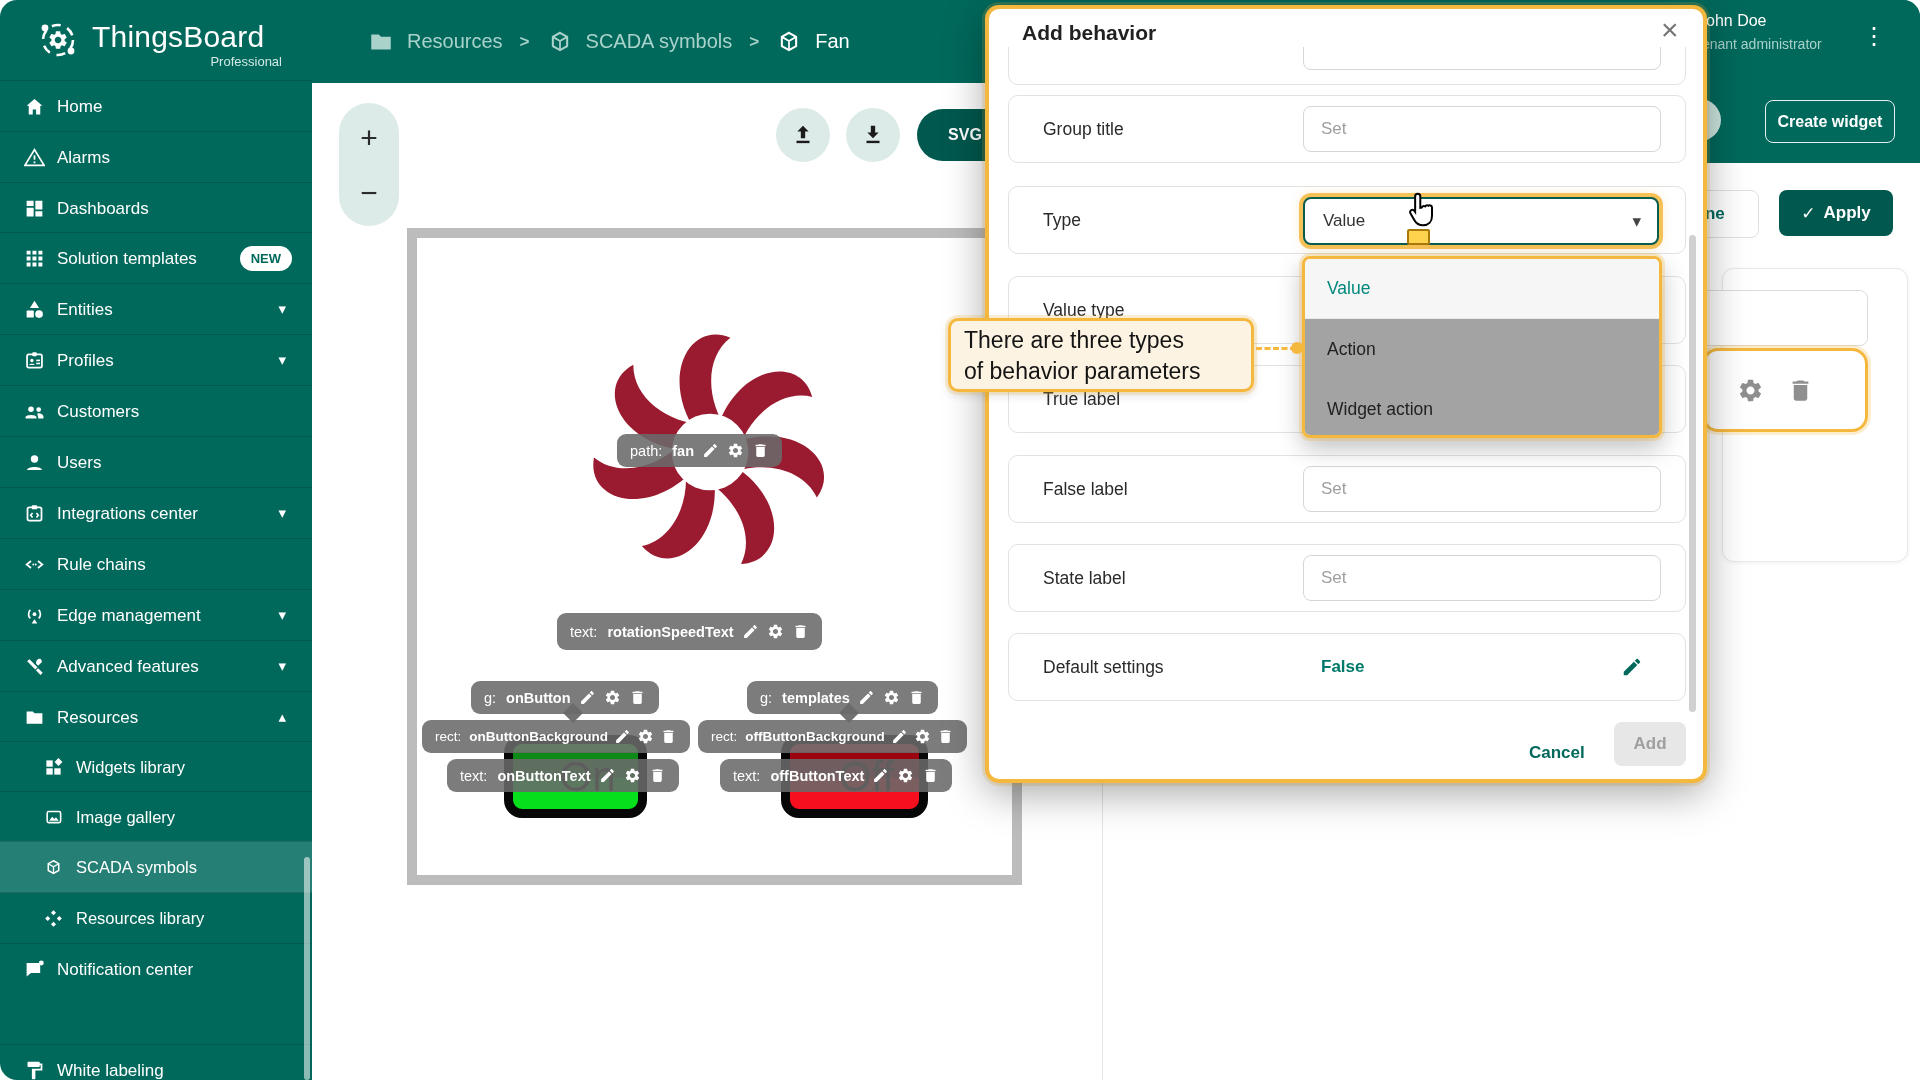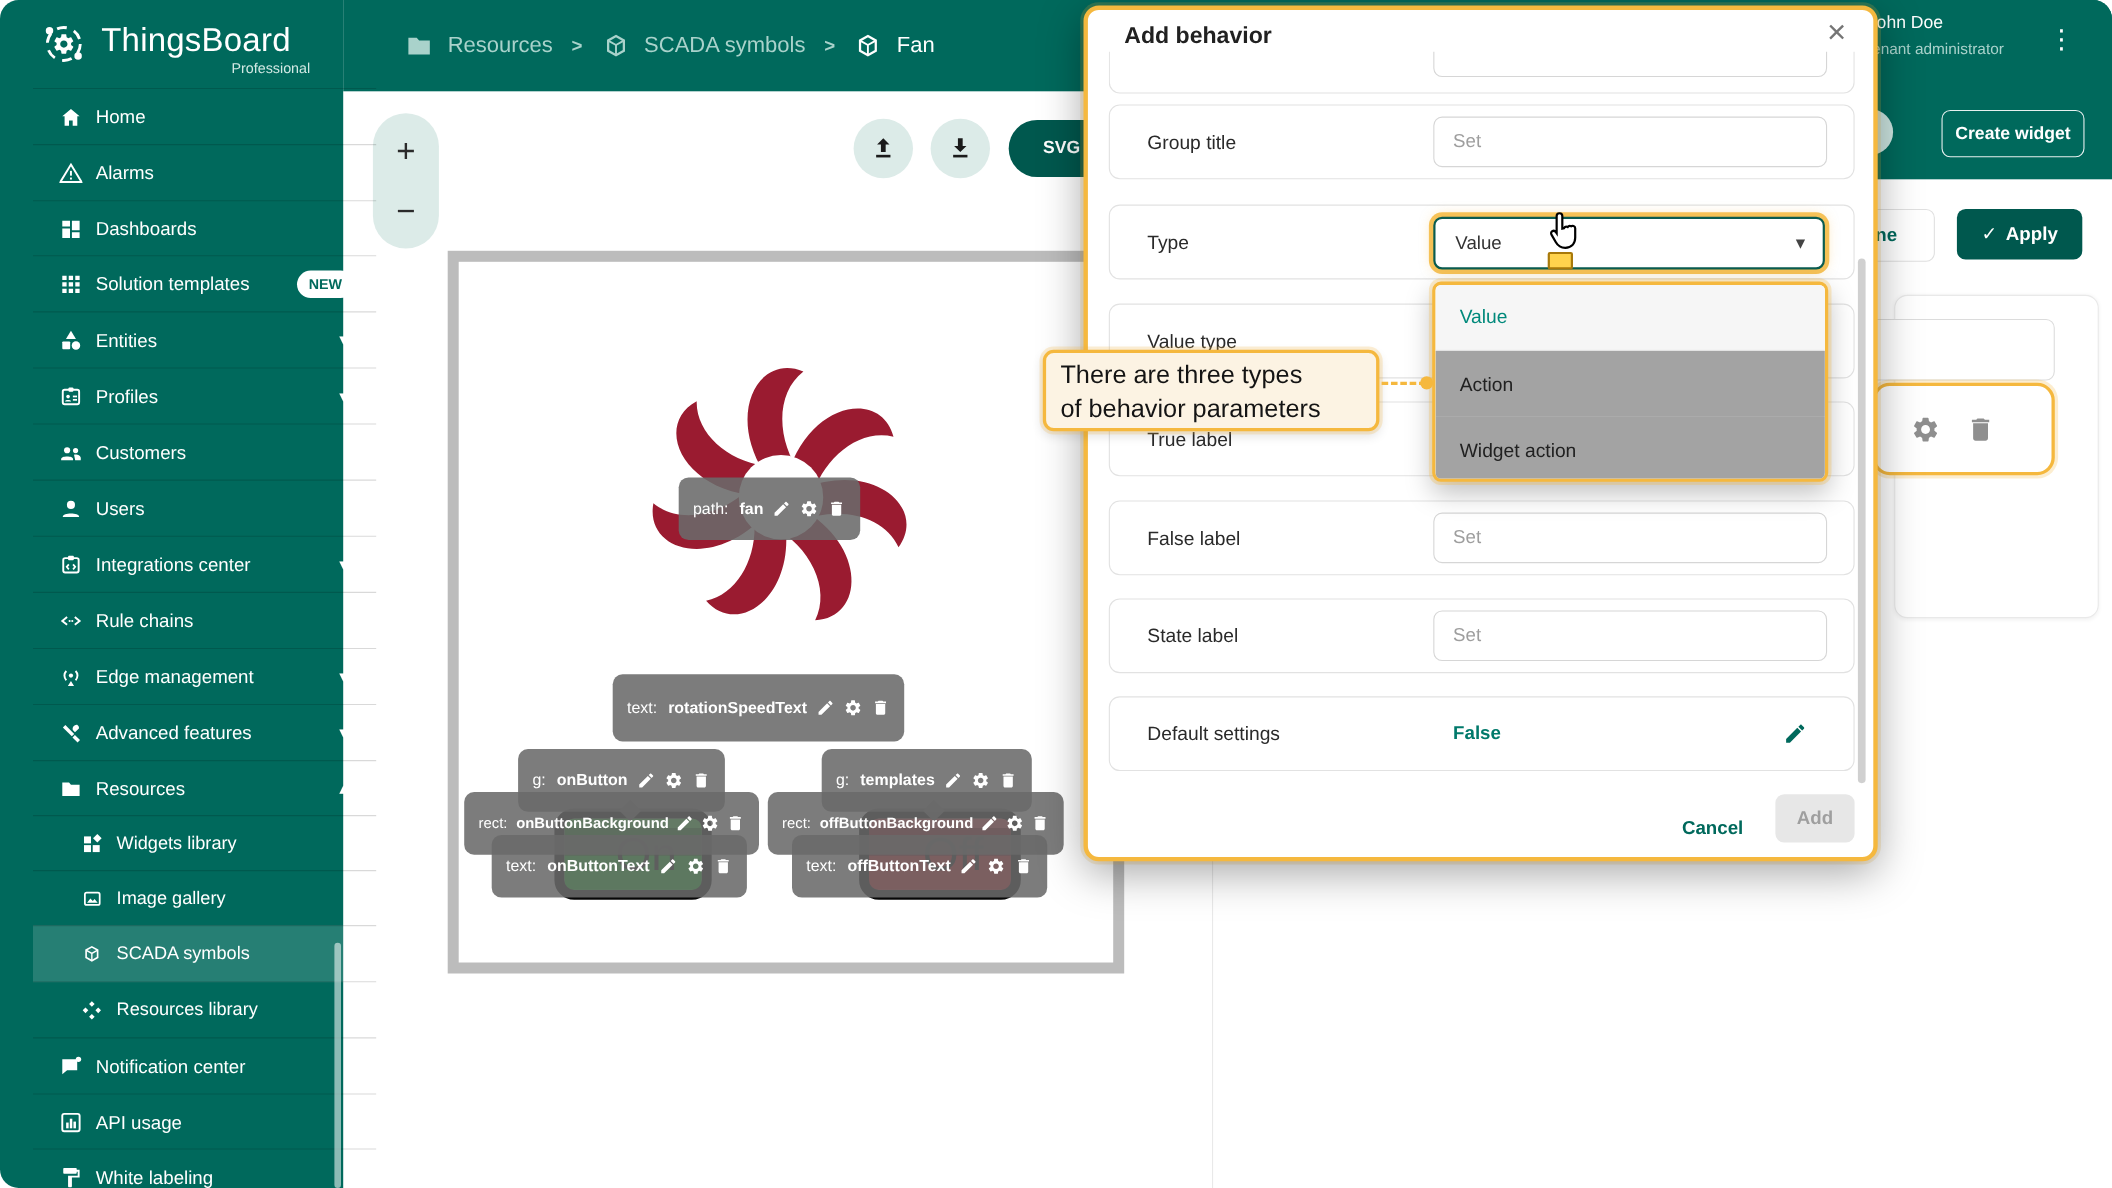--- a/index.html
+++ b/index.html
@@ -3,21 +3,21 @@
 <meta charset="utf-8">
 <style>
   html,body{margin:0;padding:0;background:#fff;font-family:"Liberation Sans","DejaVu Sans",sans-serif;}
   #app{position:relative;width:1920px;height:1080px;overflow:hidden;background:#fff;border-radius:17px;}
   
   #sidebar{position:absolute;left:0;top:0;width:312px;height:1080px;background:#00695c;z-index:5;}
   .logo{position:absolute;left:0;top:0;width:312px;height:80px;}
   .logo svg{position:absolute;left:34px;top:16px;width:48px;height:48px;}
   .logo .bname{position:absolute;left:92px;top:20px;font-size:30px;color:#fff;font-weight:500;letter-spacing:.2px;}
   .logo .bsub{position:absolute;right:30px;top:54px;font-size:13px;color:#d2e9e4;}
-  .sbi{position:absolute;left:0;width:312px;height:51px;border-top:1px solid rgba(0,0,0,.15);color:#fff;cursor:pointer;margin-left:30px;}
+  .sbi{position:absolute;left:0;width:312px;height:51px;border-top:1px solid rgba(0,0,0,.15);color:#fff;cursor:pointer;}
   .sbi .sbic{position:absolute;left:24px;top:15px;width:21px;height:21px;}
   .sbi.sub .sbic{left:44px;top:16px;width:19px;height:19px;}
   .sbi svg{width:100%;height:100%;fill:#fff;}
   .sbi .sbl{position:absolute;left:57px;top:0;height:51px;display:flex;align-items:center;font-size:17px;font-weight:500;}
   .sbi.sub .sbl{left:76px;font-size:16.5px;}
   .sbi.active{background:rgba(255,255,255,.15);}
   .chev{position:absolute;right:26px;top:16px;font-size:15px;color:#fff;}
   .badge-new{position:absolute;right:20px;top:13px;background:#fff;color:#00695c;font-size:13px;font-weight:700;height:25px;line-height:25px;padding:0 11px;border-radius:13px;}
   #sb-scroll{position:absolute;left:304px;top:857px;width:6px;height:223px;background:rgba(255,255,255,.55);border-radius:3px;z-index:6;}
   
@@ -40,21 +40,21 @@
   #zoompill .zi{position:absolute;left:0;width:60px;text-align:center;font-size:30px;color:#2b2b2b;cursor:pointer;}
   .cbtn{position:absolute;width:54px;height:54px;border-radius:50%;background:#dcebe8;z-index:3;cursor:pointer;display:flex;align-items:center;justify-content:center;}
   .cbtn svg{width:26px;height:26px;fill:#1b1b1b;}
   #svgpill{position:absolute;left:917px;top:109px;width:96px;height:52px;border-radius:26px;background:#00584e;color:#fff;font-weight:700;font-size:16px;display:flex;align-items:center;justify-content:center;z-index:3;cursor:pointer;}
   #frame{position:absolute;left:407px;top:228px;width:615px;height:657px;border:10px solid #bcbcbc;background:#fff;z-index:1;box-sizing:border-box;}
   #fan{position:absolute;left:592px;top:334px;width:236px;height:236px;z-index:2;}
   #rpm{position:absolute;left:520px;top:575px;width:385px;text-align:center;font-size:92px;letter-spacing:-2px;color:#111;z-index:2;white-space:nowrap;}
   .scada-btn{position:absolute;width:143px;height:83px;border:9px solid #070707;border-radius:18px;z-index:3;box-sizing:border-box;display:flex;align-items:center;justify-content:center;font-size:42px;color:#0b0b0b;padding-left:24px;}
   #btn-on{left:504px;top:735px;background:linear-gradient(180deg,#3ae946 0 13%,#0e8a16 13% 53%,#05df1c 53% 100%);}
   #btn-off{left:781px;top:735px;width:147px;background:linear-gradient(180deg,#fb4250 0 13%,#9c0510 13% 53%,#f6101f 53% 100%);}
-  .chip{position:absolute;display:inline-flex;align-items:center;gap:8px;background:rgba(106,106,106,.88);color:#fff;border-radius:9px;padding:12px 13px;height:33px;font-size:14.5px;font-weight:700;white-space:nowrap;z-index:6;}
+  .chip{position:absolute;display:inline-flex;align-items:center;gap:8px;background:rgba(106,106,106,.88);color:#fff;border-radius:9px;padding:0 13px;height:33px;font-size:14.5px;font-weight:700;white-space:nowrap;z-index:6;}
   .chip .pfx{font-weight:500;margin-right:2px;}
   .chip svg{width:17px;height:17px;fill:#fff;cursor:pointer;}
   .chip .tail{position:absolute;bottom:-6px;width:14px;height:14px;background:rgba(106,106,106,.95);transform:rotate(45deg);z-index:-1;}
   
   #rightpanel{position:absolute;left:1103px;top:163px;width:817px;height:917px;background:#fff;z-index:3;}
   #btn-decline{position:absolute;left:527px;top:27px;width:127px;height:46px;background:#fff;border:1px solid #e0e0e0;border-radius:8px;color:#00695c;font-weight:700;font-size:17px;display:flex;align-items:center;justify-content:center;cursor:pointer;}
   #btn-apply{position:absolute;left:676px;top:27px;width:114px;height:46px;background:#00584e;border-radius:8px;color:#fff;font-weight:700;font-size:17px;display:flex;align-items:center;justify-content:center;gap:8px;cursor:pointer;}
   #beh-card{position:absolute;left:619px;top:105px;width:184px;height:292px;background:#fff;border:1px solid #e9e9e9;border-radius:12px;box-shadow:0 1px 4px rgba(0,0,0,.06);}
   #beh-input{position:absolute;left:587px;top:127px;width:178px;height:56px;background:#fff;border:1px solid #dcdcdc;border-radius:8px;box-sizing:border-box;}
   #beh-row{position:absolute;left:599px;top:185px;width:166px;height:84px;background:#fff;border:3px solid #f5b83e;border-radius:16px;box-sizing:border-box;box-shadow:0 0 0 3px rgba(245,184,62,.25);z-index:4;}
@@ -243,29 +243,20 @@
           </svg></span>
       <span class="sbl">Resources library</span>
     </div>
     <div class="sbi" style="top:943px">
       <span class="sbic"><svg viewBox="0 0 24 24">
             <path d="M3 4.5h15.5V16H8l-5 4z"></path>
             <circle cx="19.8" cy="4.6" r="2.8"></circle>
           </svg></span>
       <span class="sbl">Notification center</span>
     </div>
-    <div class="sbi" style="top:994px">
-      <span class="sbic"><svg viewBox="0 0 24 24">
-            <rect x="3" y="3" width="18" height="18" rx="2" fill="none" stroke="#fff" stroke-width="2"></rect>
-            <rect x="7" y="12" width="2.6" height="6"></rect>
-            <rect x="10.8" y="8" width="2.6" height="10"></rect>
-            <rect x="14.6" y="11" width="2.6" height="7"></rect>
-          </svg></span>
-      <span class="sbl">API usage</span>
-    </div>
     <div class="sbi" style="top:1044px">
       <span class="sbic"><svg viewBox="0 0 24 24">
             <path d="M18 4V3c0-.55-.45-1-1-1H5c-.55 0-1 .45-1 1v4c0 .55.45 1 1 1h12c.55 0 1-.45 1-1V6h1v4H9v11c0 .55.45 1 1 1h2c.55 0 1-.45 1-1v-9h8V4h-3z"></path>
           </svg></span>
       <span class="sbl">White labeling</span>
     </div>
   </aside>
   <div id="sb-scroll"></div>
 
   <header id="topbar">

